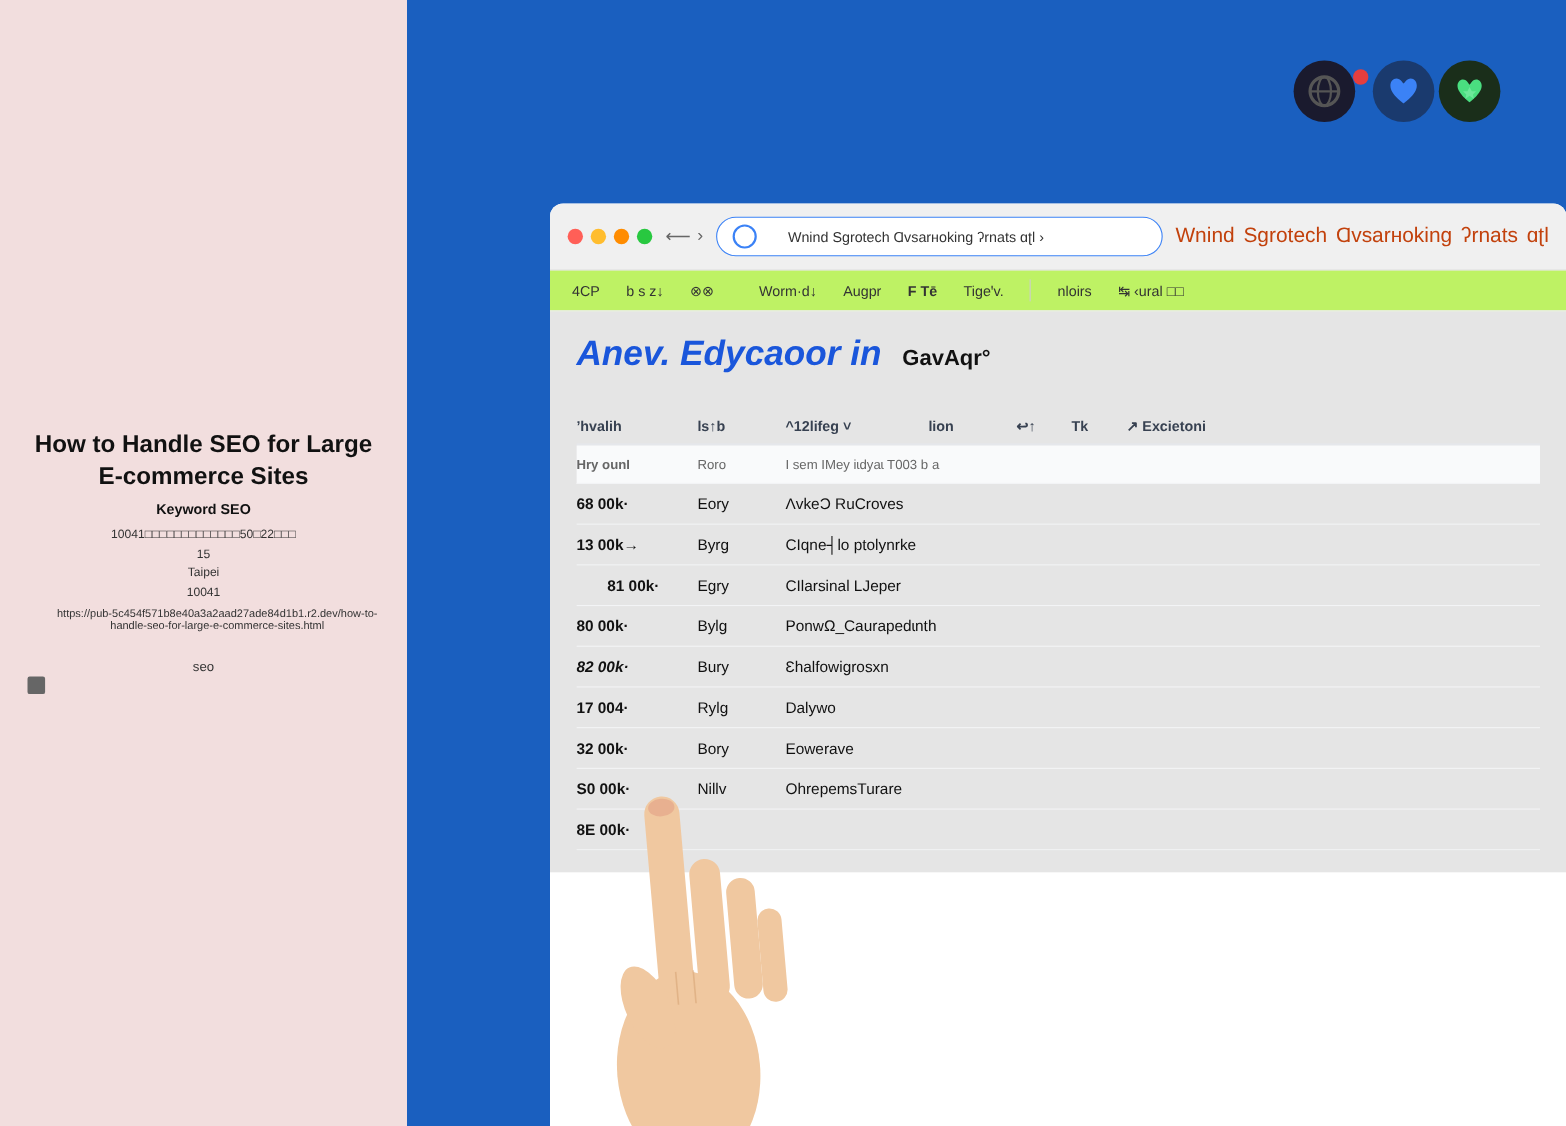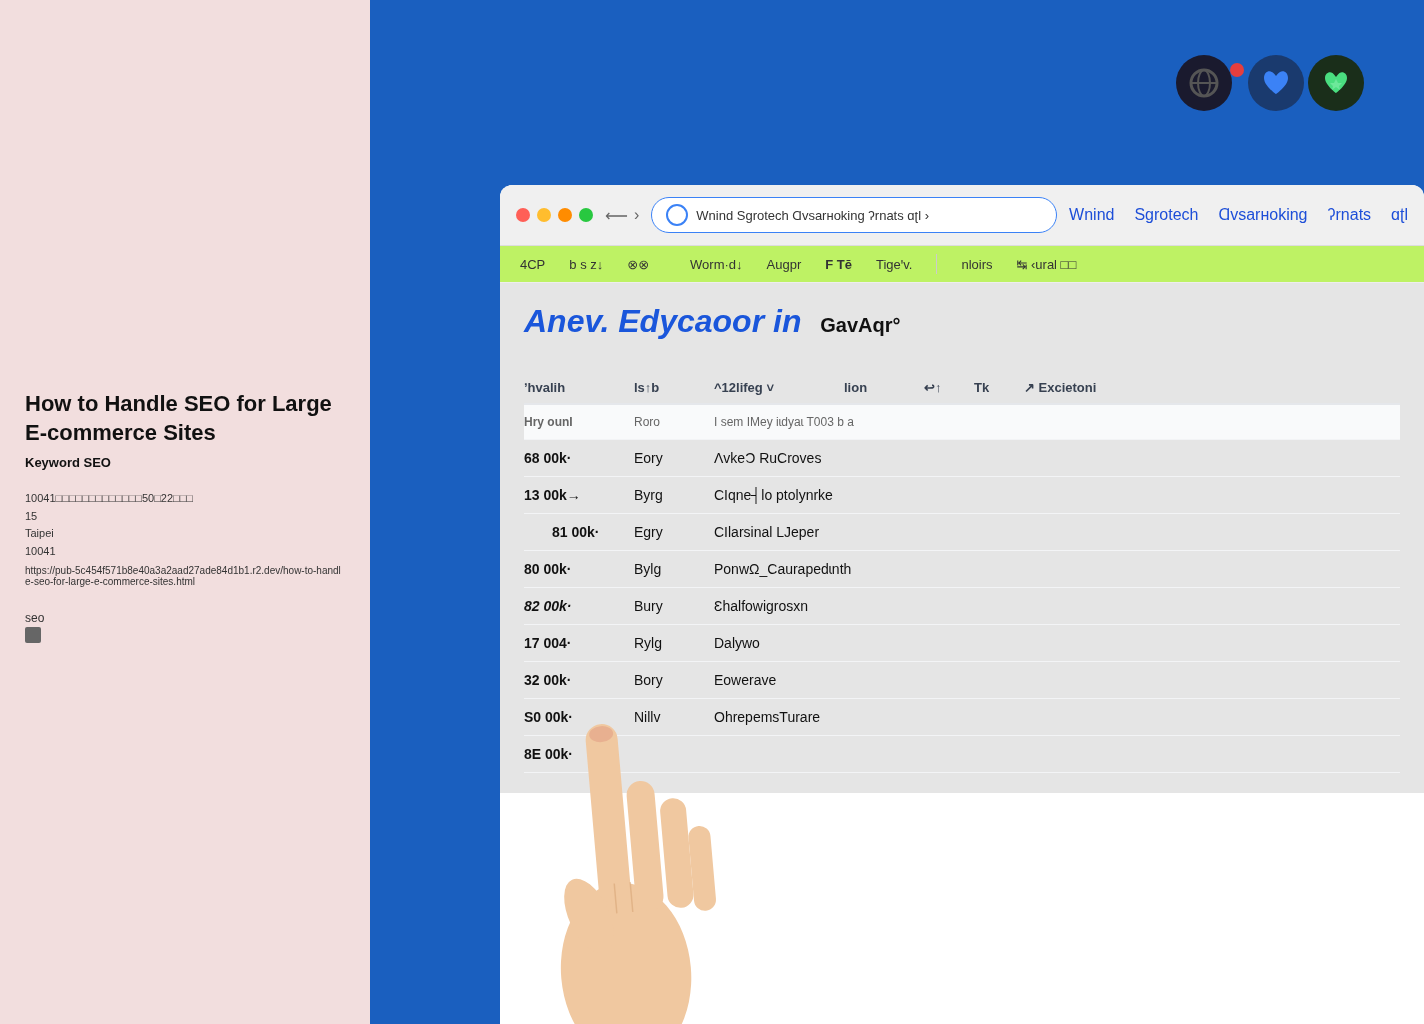--- a/index.html
+++ b/index.html
@@ -15,50 +15,52 @@
     
     .sidebar {
       width: 370px;
       min-width: 370px;
       background: #f2dede;
       height: 1024px;
       padding: 30px 25px;
       display: flex;
       flex-direction: column;
       justify-content: flex-start;
+      text-align: center;
     }
 
     .sidebar-title {
       font-size: 22px;
       font-weight: 700;
       color: #111;
       line-height: 1.3;
       margin-top: 360px;
       margin-bottom: 8px;
     }
 
     .sidebar-subtitle {
       font-size: 13px;
       font-weight: 600;
       color: #111;
-      margin-bottom: 20px;
+      margin-bottom: 8px;
     }
 
     .sidebar-meta {
       font-size: 11px;
       color: #333;
       line-height: 1.6;
     }
 
     .sidebar-url {
       font-size: 10px;
       color: #333;
       word-break: break-all;
       margin-top: 4px;
       margin-bottom: 20px;
+      margin-left: 25px;
     }
 
     .sidebar-tag {
       font-size: 12px;
       color: #333;
       margin-top: 4px;
     }
 
     .sidebar-tag-icon {
       display: inline-block;
@@ -143,27 +145,28 @@
       border-radius: 50%;
       border: 2.5px solid #3b82f6;
       flex-shrink: 0;
     }
 
     .address-text {
       font-size: 13px;
       color: #333;
       white-space: nowrap;
       overflow: hidden;
+      margin-left: 20px;
     }
 
     .browser-toolbar-btns {
       display: flex;
-      gap: 20px;
-      font-size: 16px;
-      color: #1d4ed8;
+      gap: 8px;
+      font-size: 19px;
+      color: #c2410c;
     }
 
     
     .browser-nav {
       background: #bef264;
       padding: 8px 20px;
       display: flex;
       align-items: center;
       gap: 24px;
       border-bottom: 1px solid #eee;

